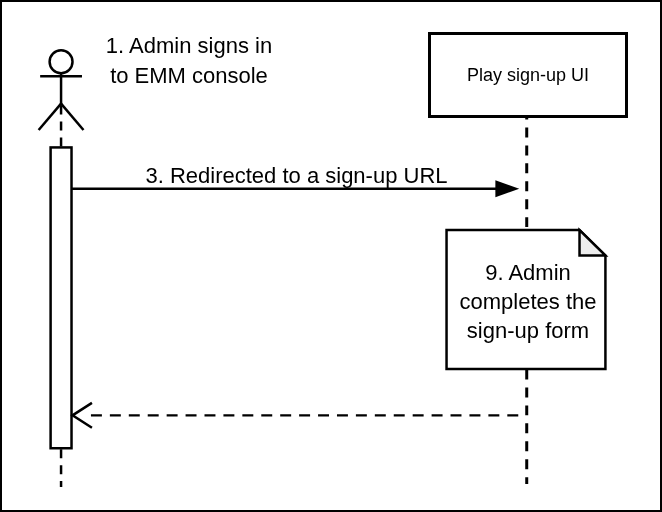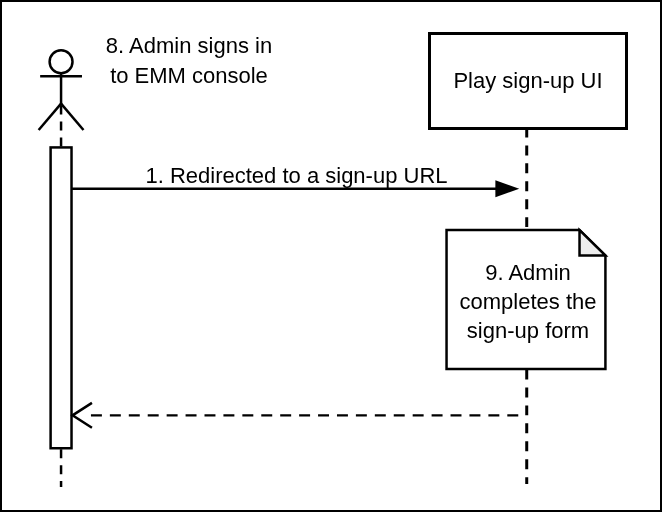--- a/index.html
+++ b/index.html
@@ -44,28 +44,28 @@
     white-space: pre-line;
     text-align: center;
   }
   .lbl.multi30 { line-height: 30px; }
   .lbl.multi29 { line-height: 29px; }
   .participant {
     position: absolute;
     left: 426px;
     top: 30px;
     width: 200px;
-    height: 98px;
+    height: 86px;
     box-sizing: border-box;
     border: 3px solid var(--stroke, #000);
     background: var(--bg, #fff);
     display: flex;
     align-items: center;
     justify-content: center;
-    font-size: 22px;
+    font-size: 18px;
   }
   .step1 { left: 92px; top: 29px; width: 190px; }
   .step2 { left: 70px; top: 161px; width: 449px; }
   .step4 { left: 70px; top: 385px; width: 449px; }
   .noteText { left: 446px; top: 256px; width: 160px; }
 </style>
 </head>
 <body>
 
 <div class="diagram">
@@ -100,23 +100,23 @@
     <g>
       <path class="ln fillWhite" d="M448,231 H581.5 L607.5,256.5 V370.5 H448 Z"></path>
       <path class="ln fillFold" d="M581.5,231 L581.5,256.5 L607.5,256.5 Z"></path>
     </g>
   </svg>
 
   <div class="participant">
     <span>Play sign-up UI</span>
   </div>
 
-  <div class="lbl multi30 step1">8. Admin signs in
+  <div class="lbl multi30 step1">1. Admin signs in
 to EMM console</div>
 
-  <div class="lbl step2">1. Redirected to a sign-up URL</div>
+  <div class="lbl step2">3. Redirected to a sign-up URL</div>
 
   <div class="lbl multi29 noteText">9. Admin
 completes the
 sign-up form</div>
 
 
 </div>
 
 </body></html>

